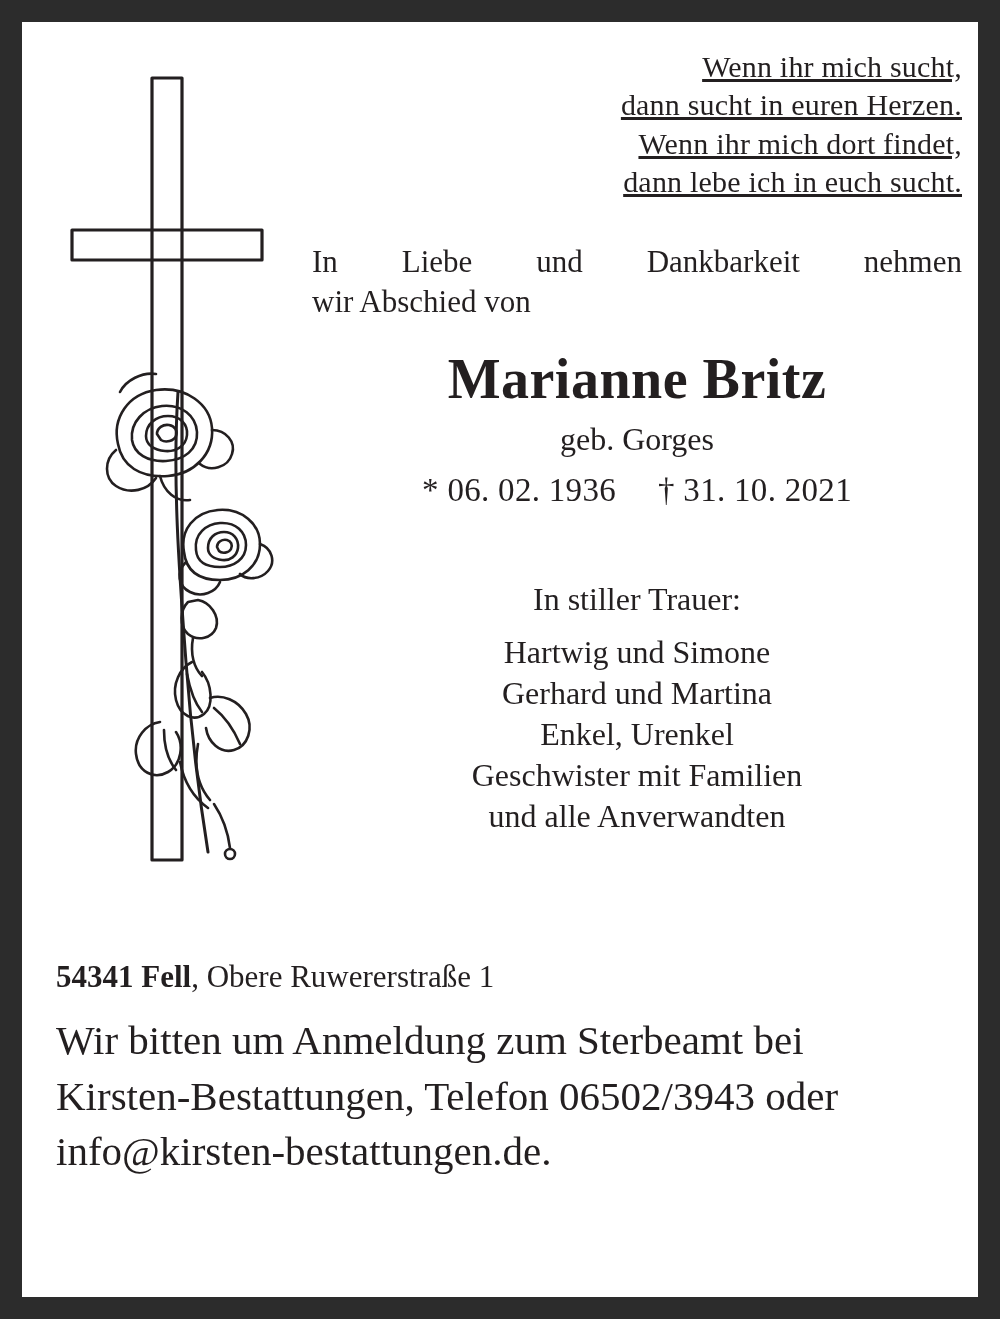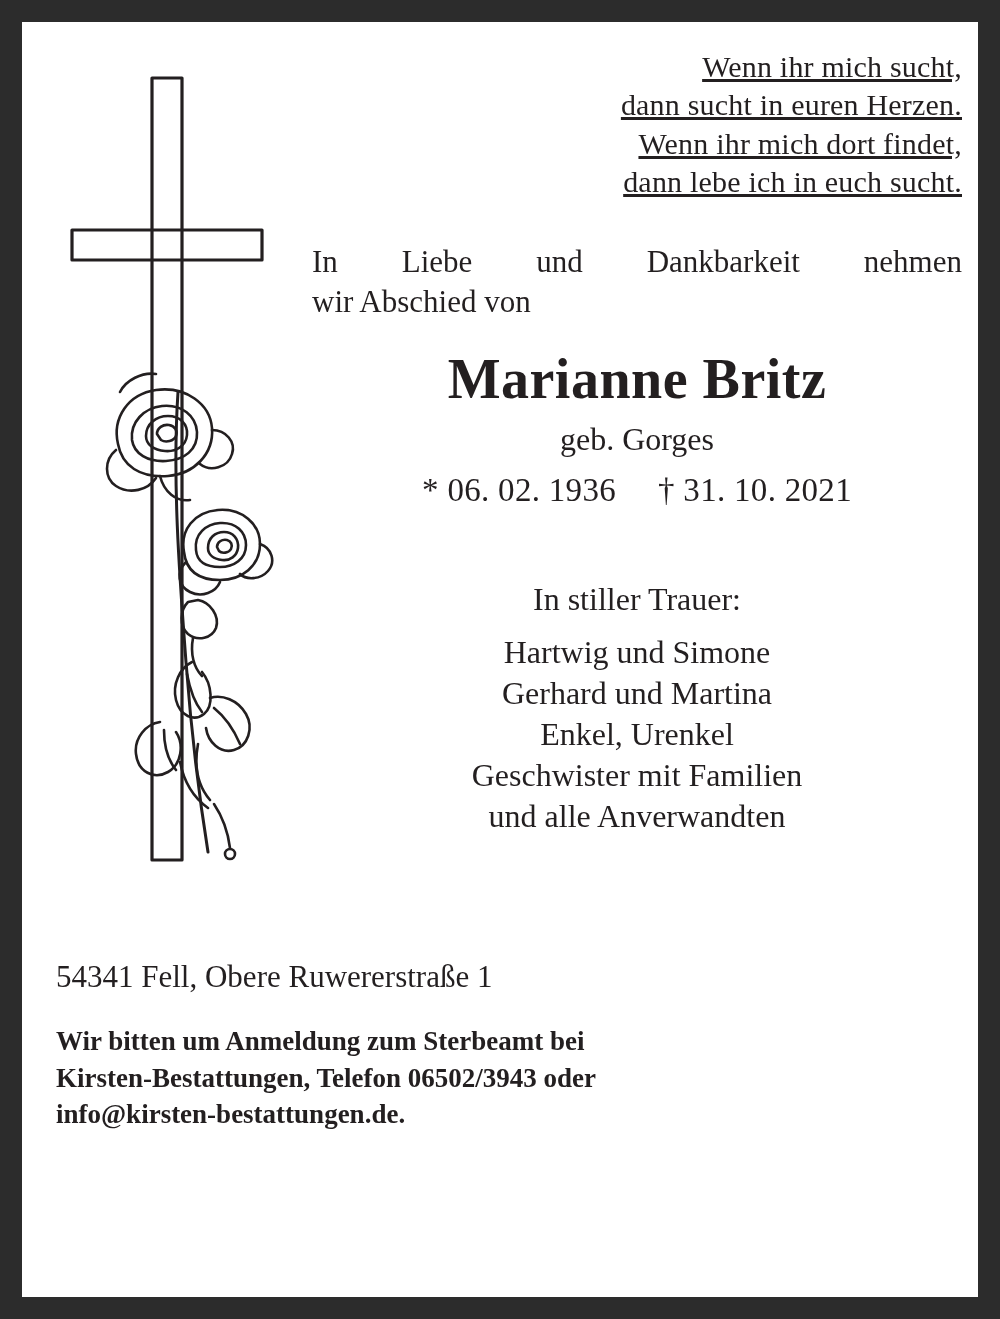--- a/index.html
+++ b/index.html
@@ -105,36 +105,35 @@
   .bottom {
     position: absolute;
     left: 34px;
     right: 34px;
     top: 935px;
   }
   .address {
     font-size: 31px;
     line-height: 1.3;
   }
-  .address b { font-weight: normal; }
+  .address b { font-weight: bold; }
   .service {
     margin-top: 22px;
     font-size: 31px;
     line-height: 1.35;
     text-align: justify;
   }
   .service .justified-line {
     text-align: justify;
     text-align-last: justify;
   }
   .notice {
-    margin-top: 26px;
-    font-size: 27px;
+    margin-top: 16px;
+    font-size: 41px;
     line-height: 1.35;
-    font-weight: bold;
   }
 </style>
 </head>
 <body>
 
 <div class="obituary">
   <div class="inner">
 
     <div class="emblem">
       <svg viewBox="0 0 220 830" xmlns="http://www.w3.org/2000/svg" fill="none" stroke="#231f20" stroke-width="3.2" stroke-linecap="round" stroke-linejoin="round">

